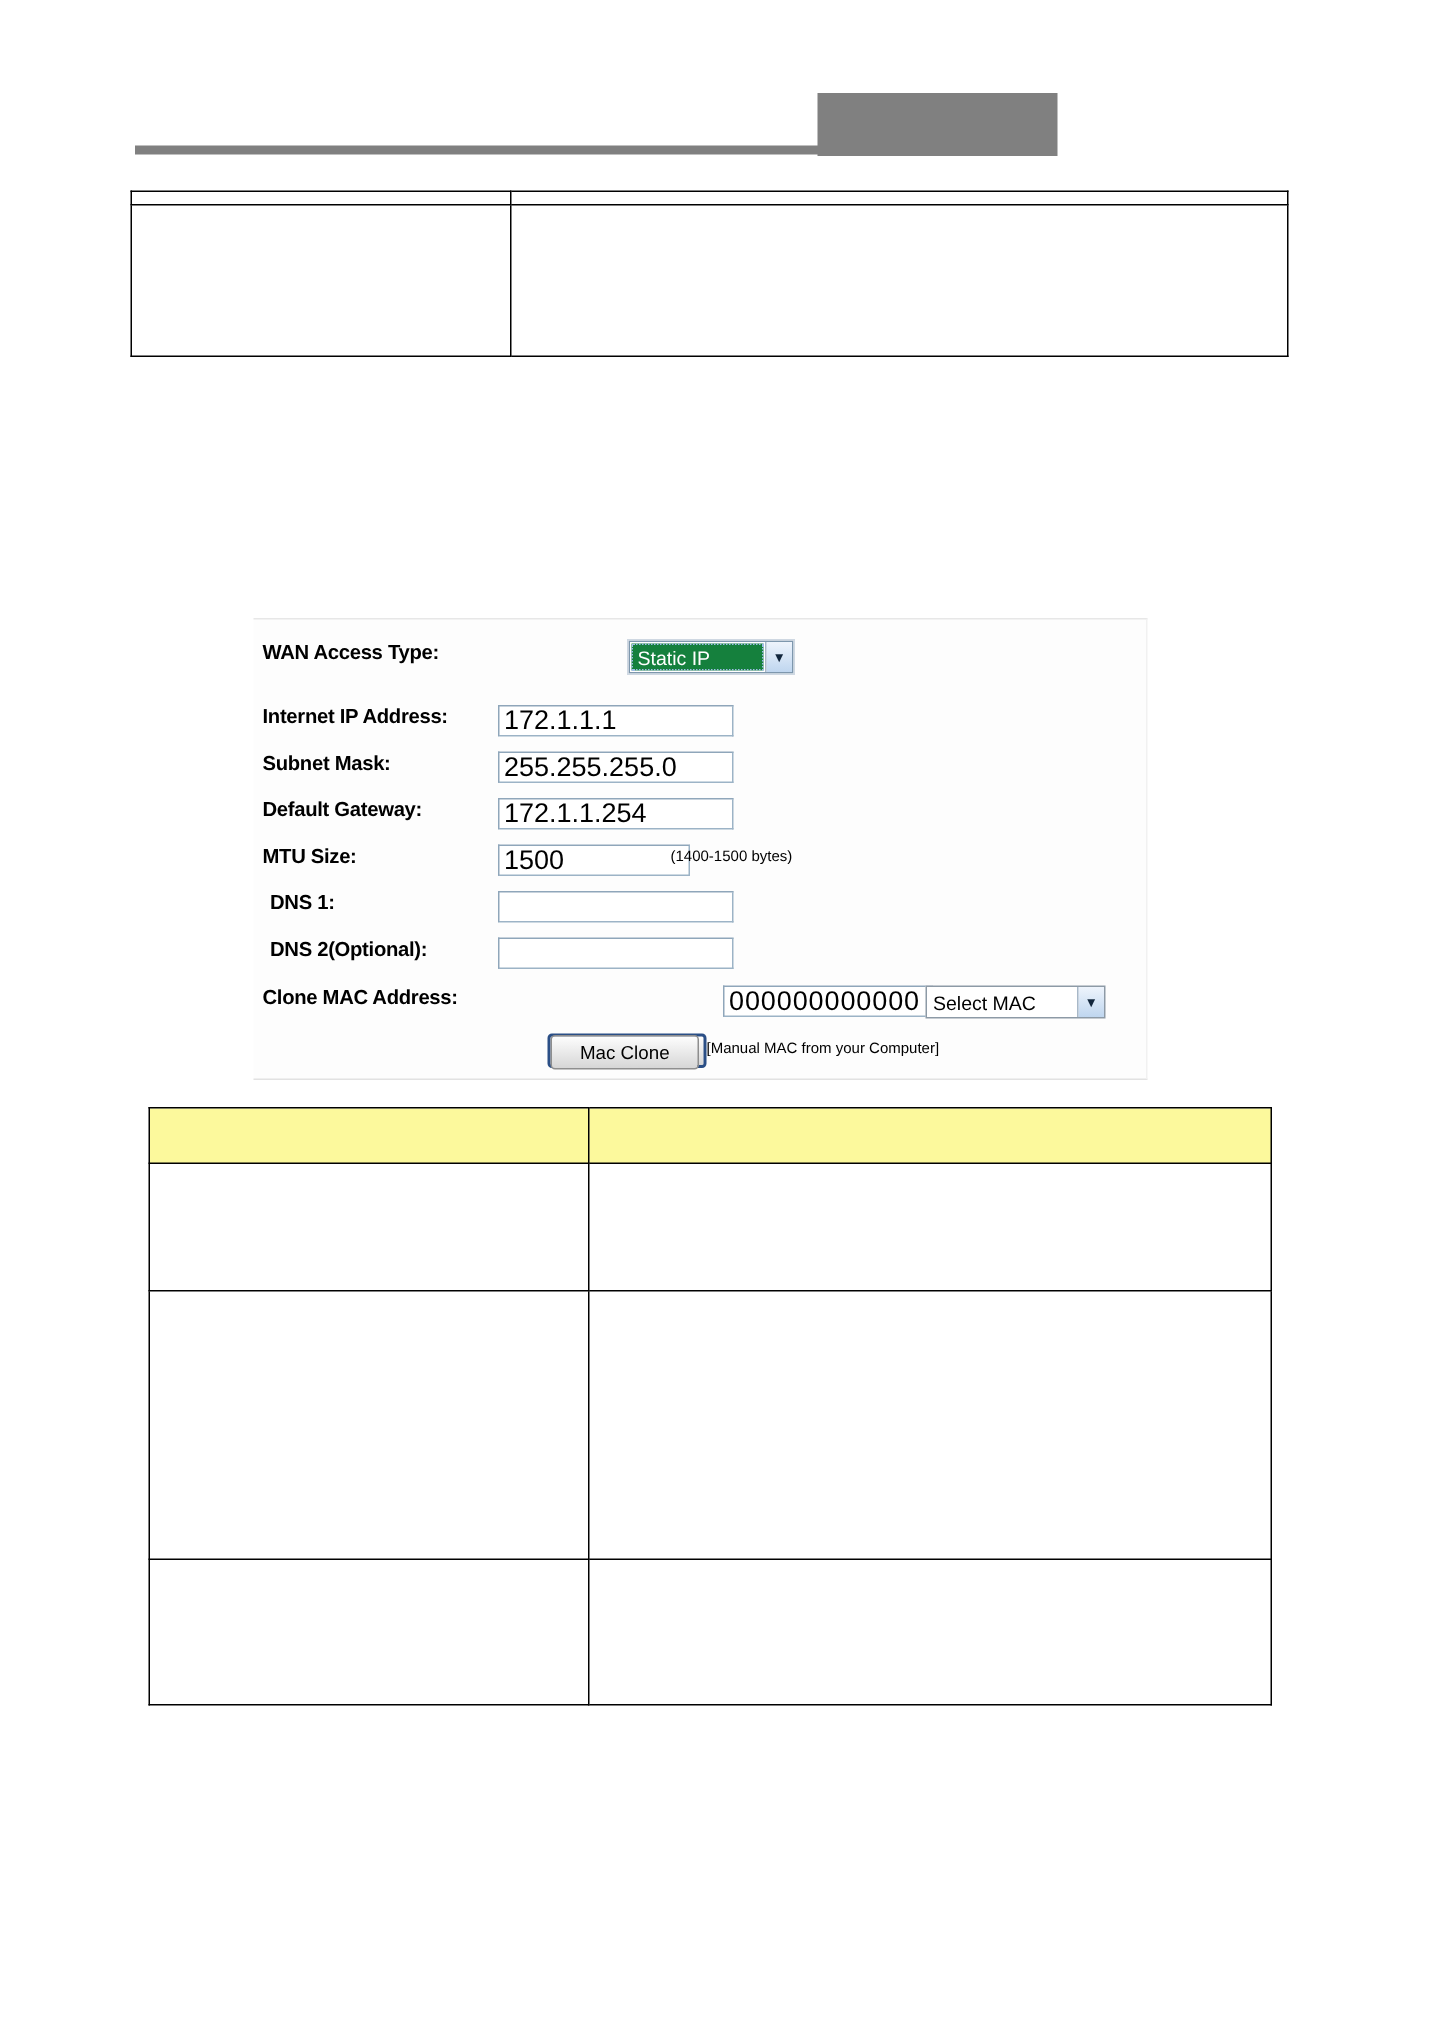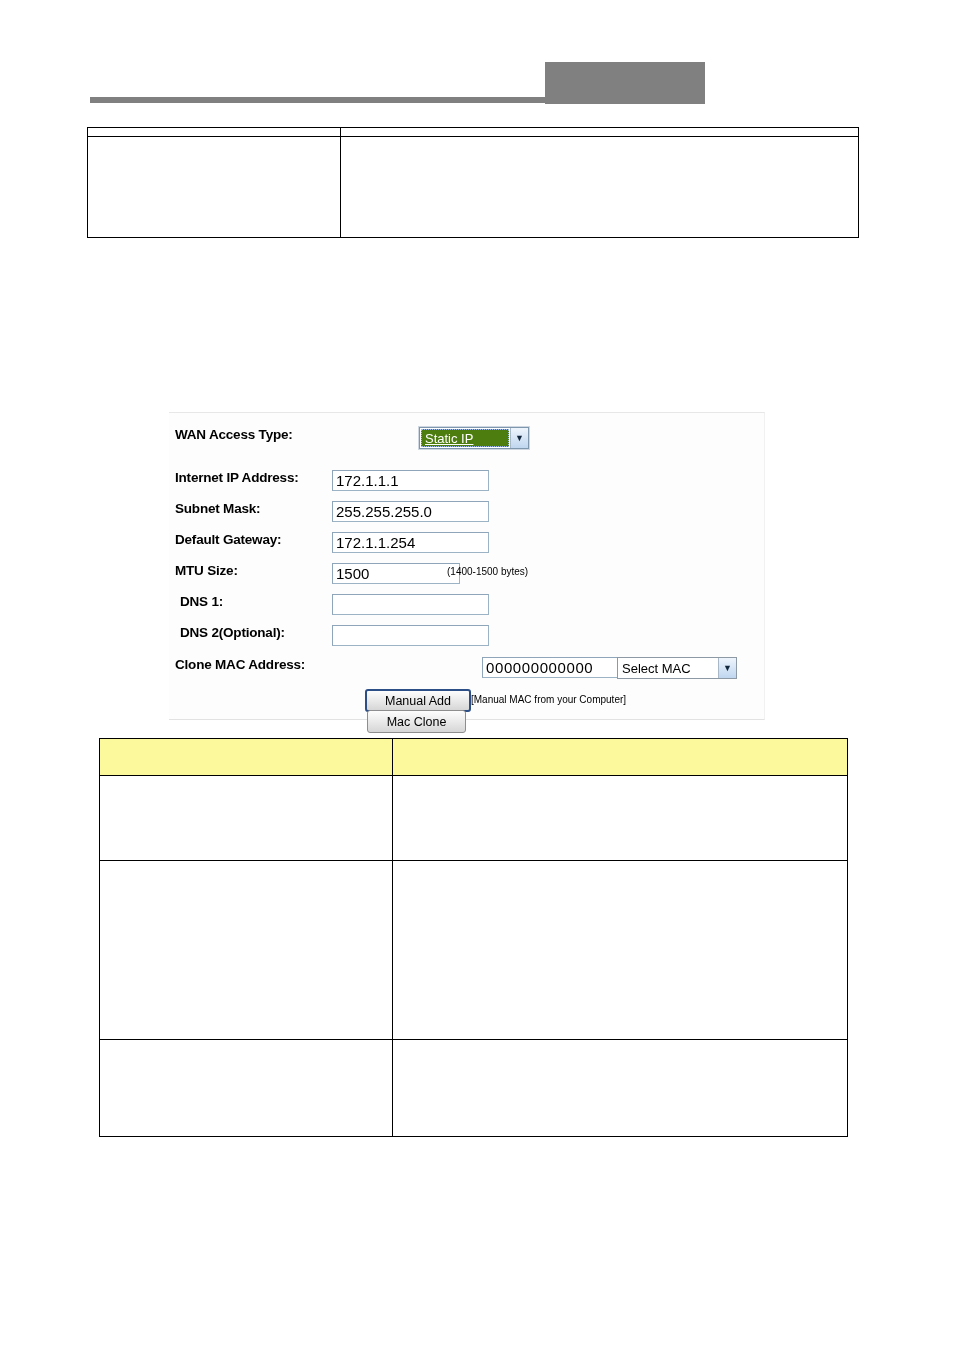--- a/index.html
+++ b/index.html
@@ -104,21 +104,21 @@
   
   .f-input {
     position: absolute;
     box-sizing: border-box;
     height: 21px;
     background: #ffffff;
     border: 1px solid #9cb3c6;
     border-top-color: #8fa6ba;
     border-left-color: #8fa6ba;
     font-family: "Liberation Sans", sans-serif;
-    font-size: 15px;
+    font-size: 18px;
     color: #000000;
     padding: 0 3px;
     line-height: 19px;
     outline: none;
   }
   .f-input.wide { left: 163px; width: 157px; }
   .f-input.narrow { left: 163px; width: 128px; }
   .f-input.mac { left: 313px; width: 140px; letter-spacing: 0.6px; }
 
   .f-hint {
@@ -158,26 +158,25 @@
     font-size: 9px;
   }
   
   #select-wan-access-type {
     left: 250px;
     width: 110px;
     border: 1px solid #7e97ad;
     outline: 1px solid #cfd8e2;
   }
   #select-wan-access-type .sel-text {
-    background: #4d7c0f;
+    background: #15803d;
     color: #ffffff;
     border: 1px dotted #9fbce8;
     margin: 1px;
     padding: 0 3px;
-    text-decoration: underline;
   }
   #select-select-mac {
     left: 448px;
     width: 120px;
   }
 
   
   .f-button {
     position: absolute;
     box-sizing: border-box;
@@ -196,21 +195,20 @@
     left: 196px;
     width: 106px;
     border: 2px solid #2b4f86;
     border-radius: 3px;
     margin-top: 32px;
   }
   #button-mac-clone {
     left: 198px;
     width: 99px;
     top: 0;
-    margin-top: 20px;
   }
 </style>
 </head>
 <body>
 
 <div class="header-zone">
   <div class="header-block"></div>
   <div class="header-rule"></div>
 </div>
 

